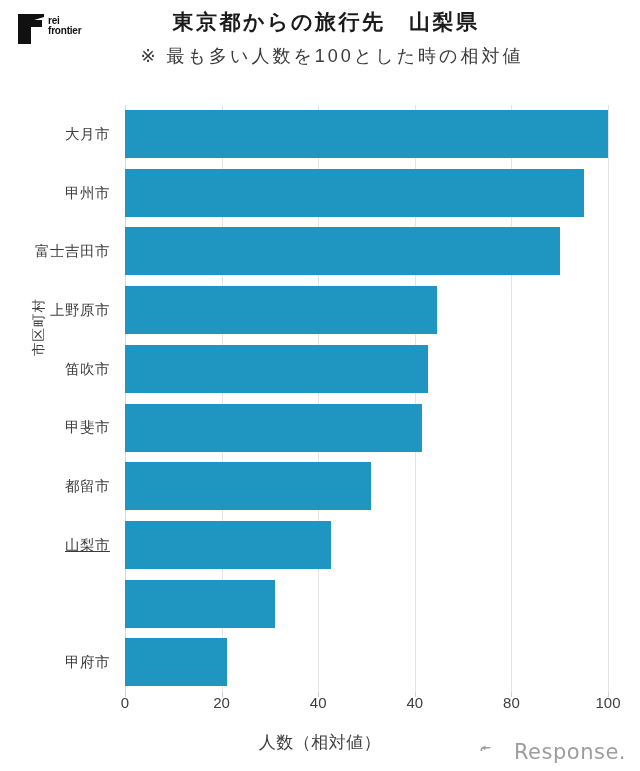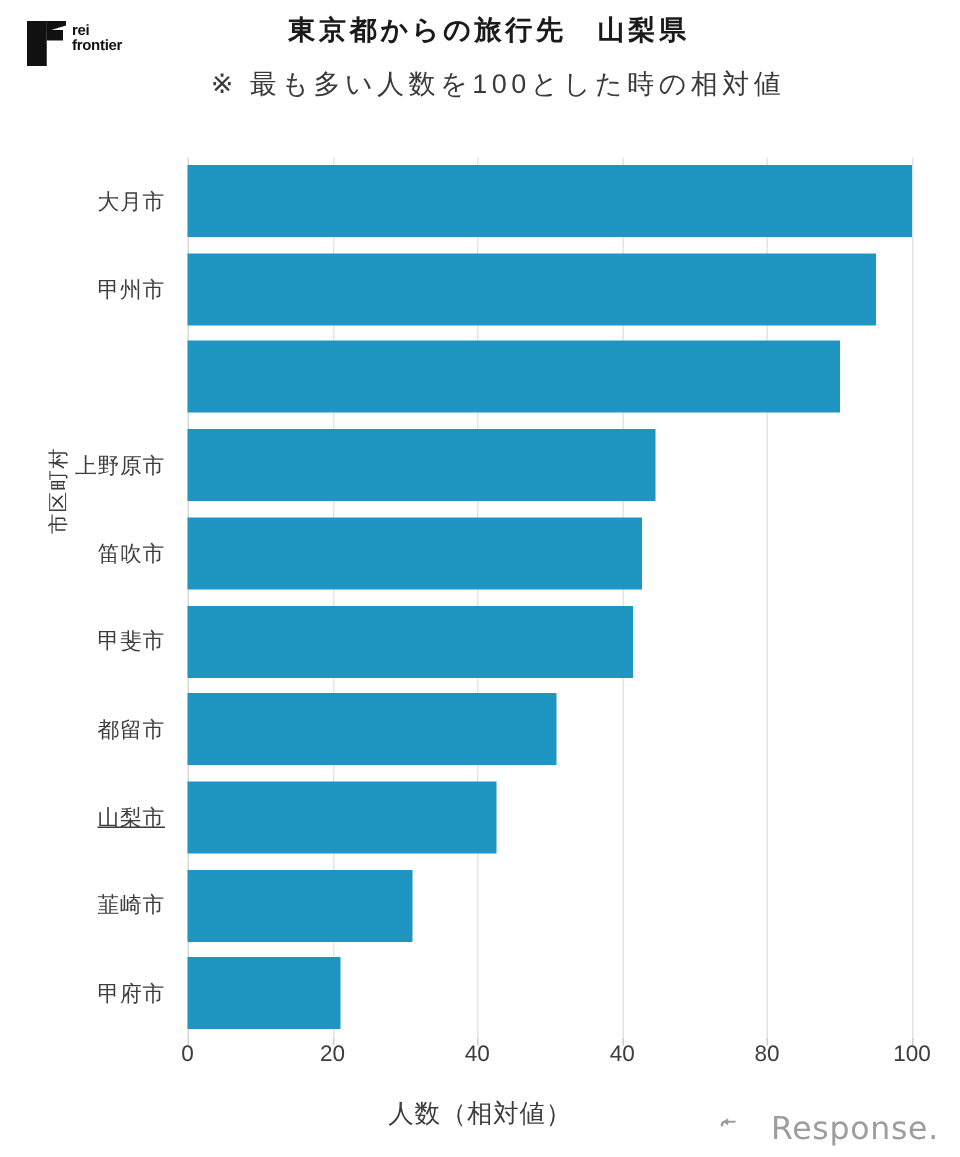--- a/index.html
+++ b/index.html
@@ -48,21 +48,21 @@
     font-weight: bold;
     color: #111111;
     letter-spacing: -0.2px;
   }
   .title-main {
     position: absolute;
     left: 0;
     top: 8px;
     width: 640px;
     text-align: center;
-    font-size: 18px;
+    font-size: 21px;
     font-weight: bold;
     color: #1a1a1a;
     letter-spacing: 2.5px;
     padding-left: 12px;
     box-sizing: border-box;
   }
   .title-sub {
     position: absolute;
     left: 0;
     top: 44px;
@@ -232,26 +232,26 @@
   <div class="title-sub">※ 最も多い人数を100とした時の相対値</div>
 </div>
 
 <div class="chart-wrap">
 
   <div class="yaxis-title">市区町村</div>
 
   <div class="ylabels" id="ylabels">
       <div class="ylabel" style="top: 0px;">大月市</div>
       <div class="ylabel" style="top: 58.7px;">甲州市</div>
+      <div class="ylabel" style="top: 117.4px;">富士吉田市</div>
       <div class="ylabel" style="top: 234.8px;">笛吹市</div>
       <div class="ylabel" style="top: 176.1px;">上野原市</div>
       <div class="ylabel" style="top: 293.5px;">甲斐市</div>
       <div class="ylabel" style="top: 352.2px;">都留市</div>
       <div class="ylabel" style="top: 410.9px; text-decoration: underline;">山梨市</div>
-      <div class="ylabel" style="top: 469.6px;">韮崎市</div>
       <div class="ylabel" style="top: 528.3px;">甲府市</div>
     </div>
 
   <div class="plot" id="plot">
     <div class="axis-left"></div>
   <div class="gridline" style="left: 96.6px;"></div>
       <div class="gridline" style="left: 193.2px;"></div>
       <div class="gridline" style="left: 289.8px;"></div>
       <div class="gridline" style="left: 386.4px;"></div>
       <div class="gridline" style="left: 483px;"></div>

